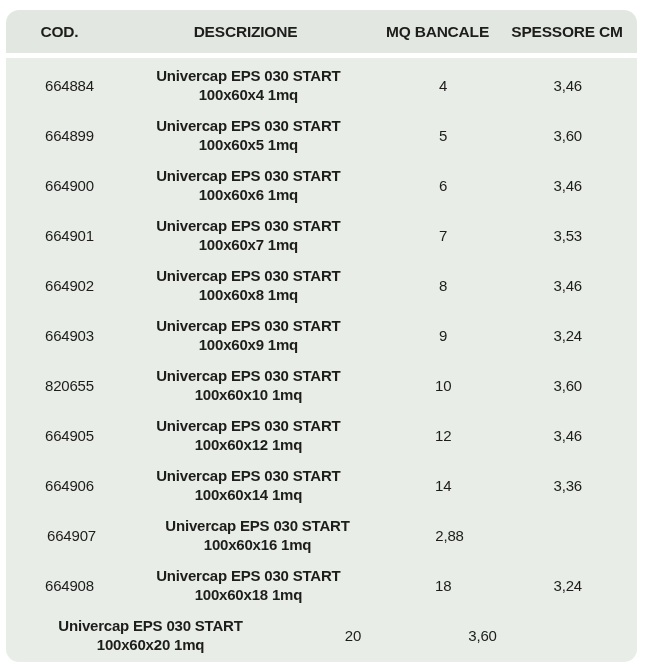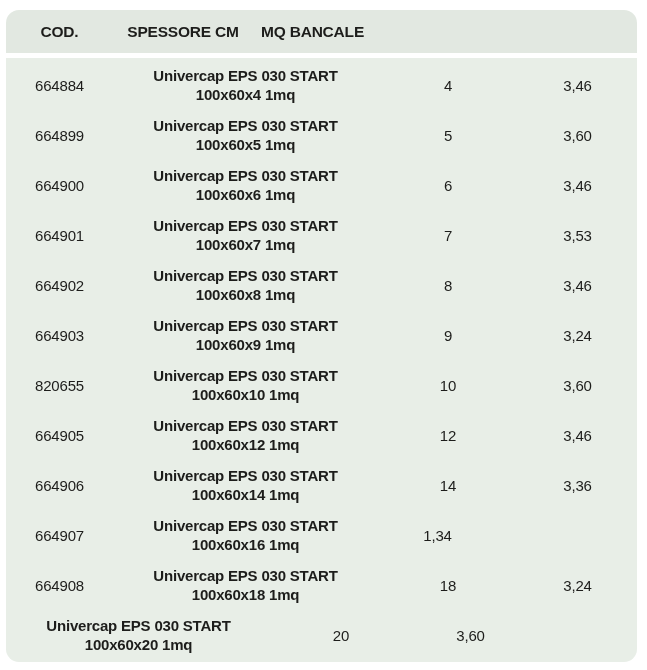--- a/index.html
+++ b/index.html
@@ -35,21 +35,21 @@
     letter-spacing: -0.2px;
     text-align: center;
   }
   .tbody {
     background: var(--body-bg);
     border-radius: 0 0 13px 13px;
     height: 604px;
     display: flex;
     flex-direction: column;
     justify-content: space-around;
-    padding: 2px 0;
+    padding: 2px 12px;
   }
   .tr {
     height: 50px;
     display: flex;
     align-items: center;
   }
   .td {
     font-size: 15px;
     letter-spacing: -0.2px;
     text-align: center;
@@ -59,22 +59,23 @@
   .col-spessore { width: 140px; }
   .col-mq       { width: 119px; }
   .desc-line { line-height: 19px; font-weight: bold; }
 </style>
 </head>
 <body>
 
 <div class="table-wrap">
   <div class="thead">
     <div class="th col-cod">COD.</div>
+    <div class="th col-desc">DESCRIZIONE</div>
+    <div class="th col-mq">MQ BANCALE</div>
     <div class="th col-spessore">SPESSORE CM</div>
-    <div class="th col-mq">MQ BANCALE</div>
   </div>
   <div class="tbody" id="tbody">
   <div class="tr">
     <div class="td col-cod">664884</div>
     <div class="td col-desc">
       <div class="desc-line">Univercap EPS 030 START</div>
       <div class="desc-line">100x60x4 1mq</div>
     </div>
     <div class="td col-spessore">4</div>
     <div class="td col-mq">3,46</div>
@@ -159,21 +160,21 @@
     <div class="td col-spessore">14</div>
     <div class="td col-mq">3,36</div>
   </div>
 
   <div class="tr">
     <div class="td col-cod">664907</div>
     <div class="td col-desc">
       <div class="desc-line">Univercap EPS 030 START</div>
       <div class="desc-line">100x60x16 1mq</div>
     </div>
-    <div class="td col-mq">1,34</div>
+    <div class="td col-mq">2,88</div>
   </div>
 
   <div class="tr">
     <div class="td col-cod">664908</div>
     <div class="td col-desc">
       <div class="desc-line">Univercap EPS 030 START</div>
       <div class="desc-line">100x60x18 1mq</div>
     </div>
     <div class="td col-spessore">18</div>
     <div class="td col-mq">3,24</div>

